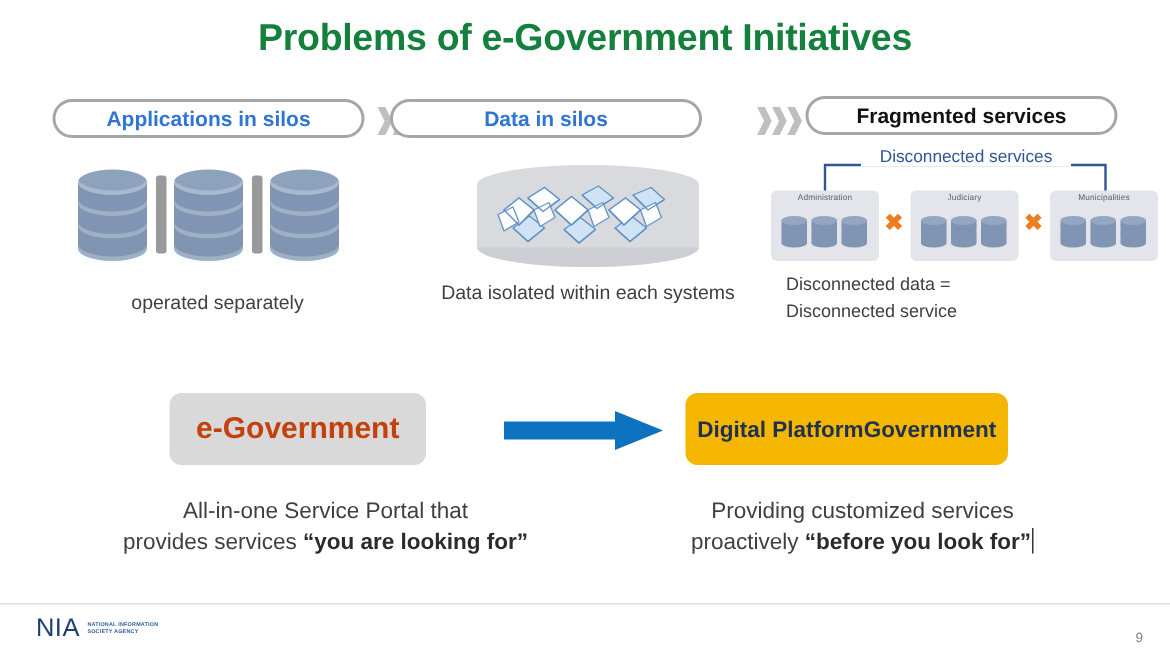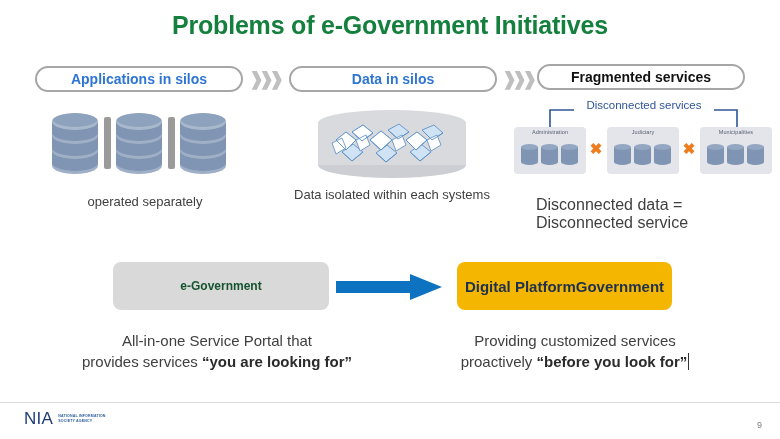--- a/index.html
+++ b/index.html
@@ -39,21 +39,21 @@
     border-radius: 14px;
     background: #ffffff;
     box-sizing: border-box;
     display: flex;
     align-items: center;
     justify-content: center;
     font-size: 14px;
     font-weight: bold;
   }
   .pill-1 { left: 35px;  top: 66px; width: 208px; color: #2e75d4; }
-  .pill-2 { left: 289px; top: 66px; width: 208px; color: #2e75d4; }
+  .pill-2 { left: 260px; top: 66px; width: 208px; color: #2e75d4; }
   .pill-3 { left: 537px; top: 64px; width: 208px; color: #111111; }
 
   .chevrons {
     position: absolute;
     top: 68px;
     width: 24px;
     height: 22px;
     color: #bfbfbf;
     font-size: 18px;
     font-weight: bold;
@@ -112,21 +112,21 @@
 
   .caption {
     position: absolute;
     text-align: center;
     font-size: 13px;
     line-height: 17px;
     color: #3f3f3f;
   }
   .cap-1 { left: 20px;  top: 176px; width: 250px; }
   .cap-2 { left: 282px; top: 186px; width: 220px; }
-  .cap-3 { left: 536px; top: 180px; width: 220px; text-align: left; font-size: 16px; line-height: 18px; margin-top: 16px;}
+  .cap-3 { left: 524px; top: 180px; width: 220px; text-align: left; font-size: 12px; line-height: 18px;}
 
   
   .cylinder-wrap {
     position: absolute;
     left: 318px;
     top: 110px;
     width: 148px;
     height: 68px;
   }
   .cyl-top {
@@ -223,30 +223,30 @@
     text-align: center;
   }
   .xm-1 { left: 76px; }
   .xm-2 { left: 169px; }
 
   
   .box-egov {
     position: absolute;
     left: 113px;
     top: 262px;
-    width: 216px;
+    width: 171px;
     height: 48px;
     background: #d9d9d9;
     border-radius: 8px;
     display: flex;
     align-items: center;
     justify-content: center;
-    font-size: 12px;
-    font-weight: bold;
-    color: #14532d;
+    font-size: 20px;
+    font-weight: bold;
+    color: #c2410c;
   }
   .box-dpg {
     position: absolute;
     left: 457px;
     top: 262px;
     width: 215px;
     height: 48px;
     background: #f5b600;
     border-radius: 8px;
     display: flex;

